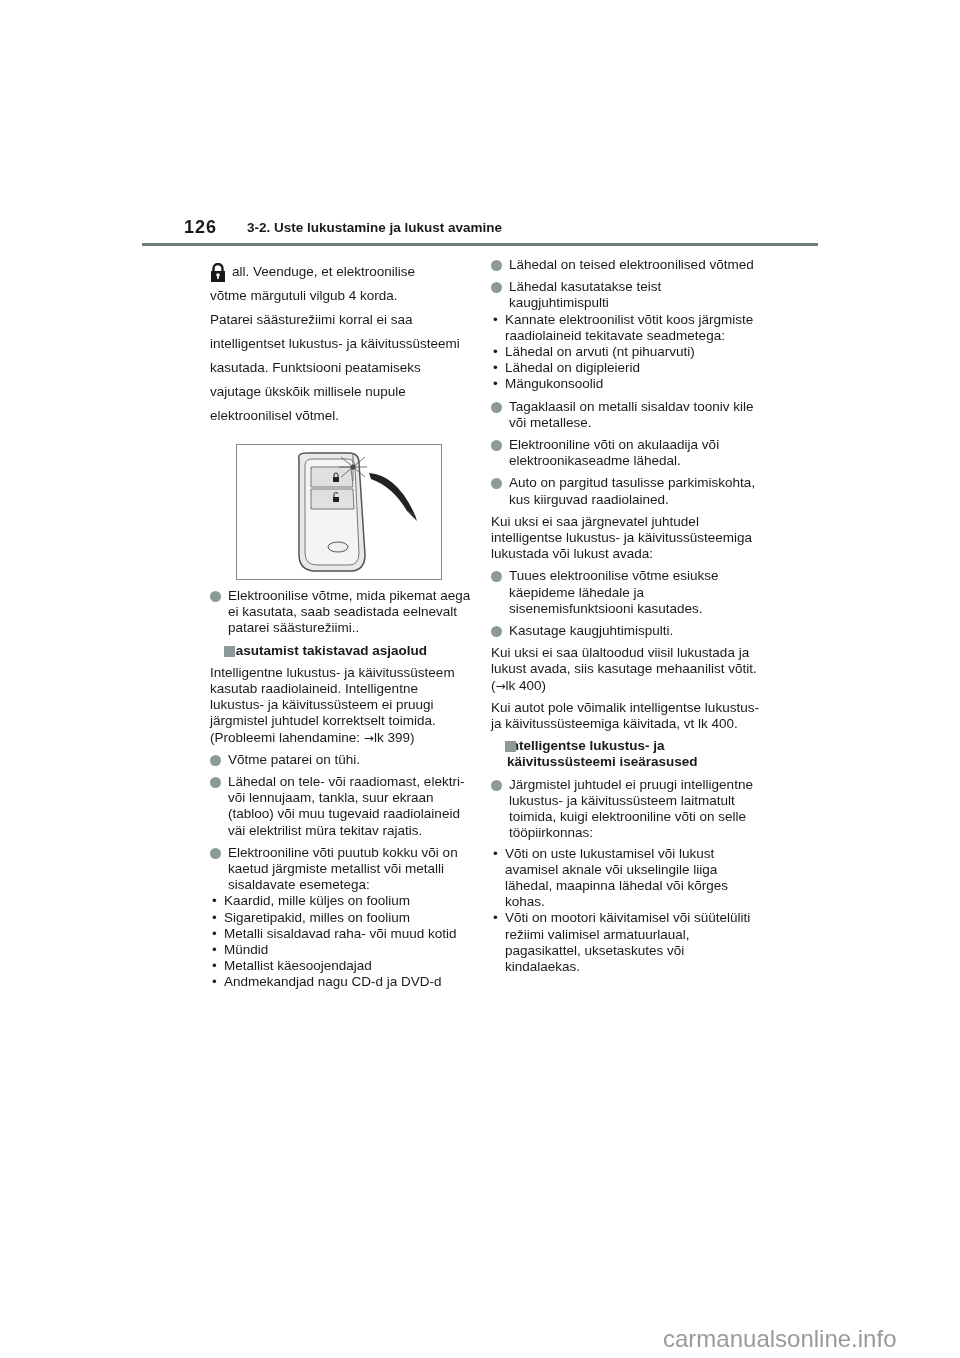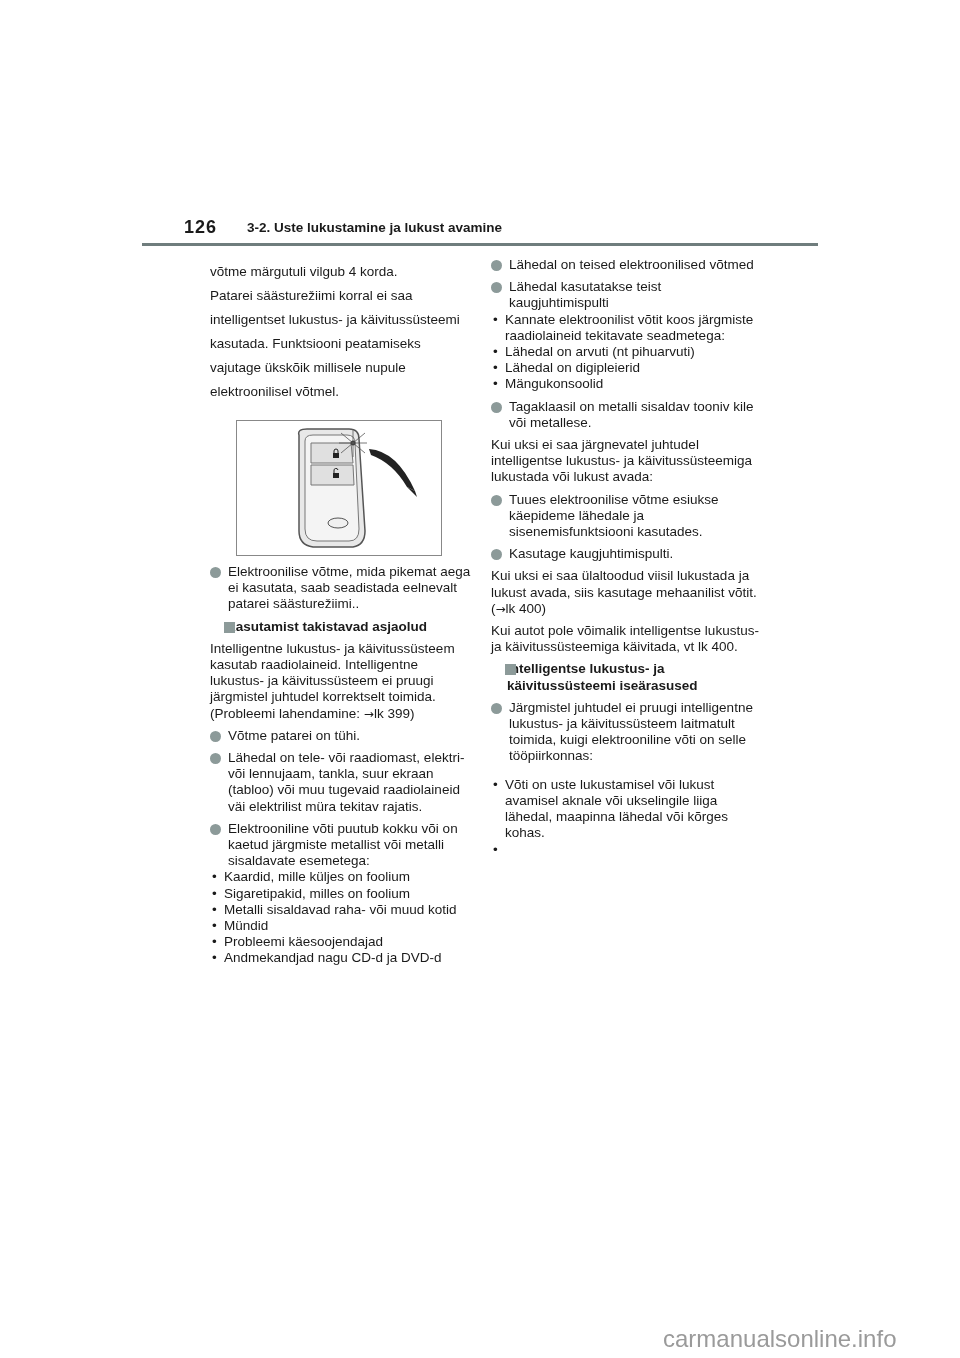--- a/index.html
+++ b/index.html
@@ -42,20 +42,31 @@
     .arrow { font-family: "DejaVu Sans", sans-serif; font-size: 12px; }
   </style>
 </head>
 <body>
 
 <div class="hdr-num">126</div>
 <div class="hdr-title">3-2. Uste lukustamine ja lukust avamine</div>
 <div class="hdr-rule"></div>
 
 <div class="col col-left">
+  <div class="lockline">
+    <span class="lock">
+      <svg width="16" height="19" viewBox="0 0 16 19">
+        <path d="M3.5 8 V5.5 A4.5 4.5 0 0 1 12.5 5.5 V8" fill="none" stroke="#1a1a1a" stroke-width="2.4"></path>
+        <rect x="1" y="8" width="14" height="11" fill="#1a1a1a"></rect>
+        <circle cx="8" cy="12" r="1.8" fill="#fff"></circle>
+        <rect x="7.2" y="12" width="1.6" height="4" fill="#fff"></rect>
+      </svg>
+    </span>
+    <span>all. Veenduge, et elektroonilise</span>
+  </div>
   <p class="para-lg">võtme märgutuli vilgub 4 korda.</p>
   <p class="para-lg">Patarei säästurežiimi korral ei saa intelligentset lukustus- ja käivitussüsteemi kasutada. Funktsiooni peatamiseks vajutage ükskõik millisele nupule elektroonilisel võtmel.</p>
 
   <div class="figure">
     <svg width="204" height="134" viewBox="0 0 204 134">
       <path d="M62 14 Q60 8 70 8 L112 8 Q122 8 122 18 L128 110 Q128 124 116 126 L76 126 Q62 124 62 110 Z" fill="#e8e8e8" stroke="#555" stroke-width="1.5"></path>
       <path d="M68 20 Q68 14 76 14 L110 14 Q118 14 118 22 L122 108 Q122 120 112 120 L80 120 Q68 120 68 108 Z" fill="#f4f4f4" stroke="#777" stroke-width="1"></path>
       <path d="M74 22 L114 22 L116 42 L74 42 Z" fill="#e0e0e0" stroke="#777" stroke-width="1"></path>
       <path d="M74 44 L116 44 L117 64 L74 64 Z" fill="#e0e0e0" stroke="#777" stroke-width="1"></path>
       <rect x="96" y="32" width="6" height="5" fill="#222"></rect>
@@ -96,41 +107,49 @@
     <span>Lähedal on tele- või raadiomast, elektri- või lennujaam, tankla, suur ekraan (tabloo) või muu tugevaid raadiolaineid väi elektrilist müra tekitav rajatis.</span>
   </div>
   <div class="bullet" style="margin-bottom:0">
     <span class="dot"></span>
     <span>Elektrooniline võti puutub kokku või on kaetud järgmiste metallist või metalli sisaldavate esemetega:</span>
   </div>
   <div class="sub"><span class="sdot">•</span><span>Kaardid, mille küljes on foolium</span></div>
   <div class="sub"><span class="sdot">•</span><span>Sigaretipakid, milles on foolium</span></div>
   <div class="sub"><span class="sdot">•</span><span>Metalli sisaldavad raha- või muud kotid</span></div>
   <div class="sub"><span class="sdot">•</span><span>Mündid</span></div>
-  <div class="sub"><span class="sdot">•</span><span>Probleemi käesoojendajad</span></div>
+  <div class="sub"><span class="sdot">•</span><span>Metallist käesoojendajad</span></div>
   <div class="sub"><span class="sdot">•</span><span>Andmekandjad nagu CD-d ja DVD-d</span></div>
 </div>
 
 <div class="col col-right">
   <div class="bullet">
     <span class="dot"></span>
     <span>Lähedal on teised elektroonilised võtmed</span>
   </div>
   <div class="bullet" style="margin-bottom:0">
     <span class="dot"></span>
     <span>Lähedal kasutatakse teist kaugjuhtimispulti</span>
   </div>
   <div class="sub"><span class="sdot">•</span><span>Kannate elektroonilist võtit koos järgmiste raadiolaineid tekitavate seadmetega:</span></div>
   <div class="sub"><span class="sdot">•</span><span>Lähedal on arvuti (nt pihuarvuti)</span></div>
   <div class="sub"><span class="sdot">•</span><span>Lähedal on digipleierid</span></div>
   <div class="sub" style="margin-bottom:6px"><span class="sdot">•</span><span>Mängukonsoolid</span></div>
 
   <div class="bullet">
     <span class="dot"></span>
     <span>Tagaklaasil on metalli sisaldav tooniv kile või metallese.</span>
+  </div>
+  <div class="bullet">
+    <span class="dot"></span>
+    <span>Elektrooniline võti on akulaadija või elektroonikaseadme lähedal.</span>
+  </div>
+  <div class="bullet">
+    <span class="dot"></span>
+    <span>Auto on pargitud tasulisse parkimiskohta, kus kiirguvad raadiolained.</span>
   </div>
 
   <p class="para">Kui uksi ei saa järgnevatel juhtudel intelligentse lukustus- ja käivitussüsteemiga lukustada või lukust avada:</p>
 
   <div class="bullet">
     <span class="dot"></span>
     <span>Tuues elektroonilise võtme esiukse käepideme lähedale ja sisenemisfunktsiooni kasutades.</span>
   </div>
   <div class="bullet">
     <span class="dot"></span>
@@ -139,21 +158,21 @@
 
   <p class="para"><span>Kui uksi ei saa ülaltoodud viisil lukustada ja lukust avada, siis kasutage mehaanilist võtit. (</span><span class="arrow">→</span><span>lk 400)</span></p>
 
   <p class="para">Kui autot pole võimalik intelligentse lukustus- ja käivitussüsteemiga käivitada, vt lk 400.</p>
 
   <div class="section">
     <span class="sq"></span>
     <span>Intelligentse lukustus- ja käivitussüsteemi iseärasused</span>
   </div>
 
-  <div class="bullet" style="margin-bottom:12px">
+  <div class="bullet" style="margin-bottom:4px">
     <span class="dot"></span>
     <span>Järgmistel juhtudel ei pruugi intelligentne lukustus- ja käivitussüsteem laitmatult toimida, kuigi elektrooniline võti on selle tööpiirkonnas:</span>
   </div>
   <div class="sub"><span class="sdot">•</span><span>Võti on uste lukustamisel või lukust avamisel aknale või ukselingile liiga lähedal, maapinna lähedal või kõrges kohas.</span></div>
-  <div class="sub"><span class="sdot">•</span></div>
+  <div class="sub"><span class="sdot">•</span><span>Võti on mootori käivitamisel või süütelüliti režiimi valimisel armatuurlaual, pagasikattel, uksetaskutes või kindalaekas.</span></div>
 </div>
 
 <div class="watermark">carmanualsonline.info</div>
 
 </body></html>

